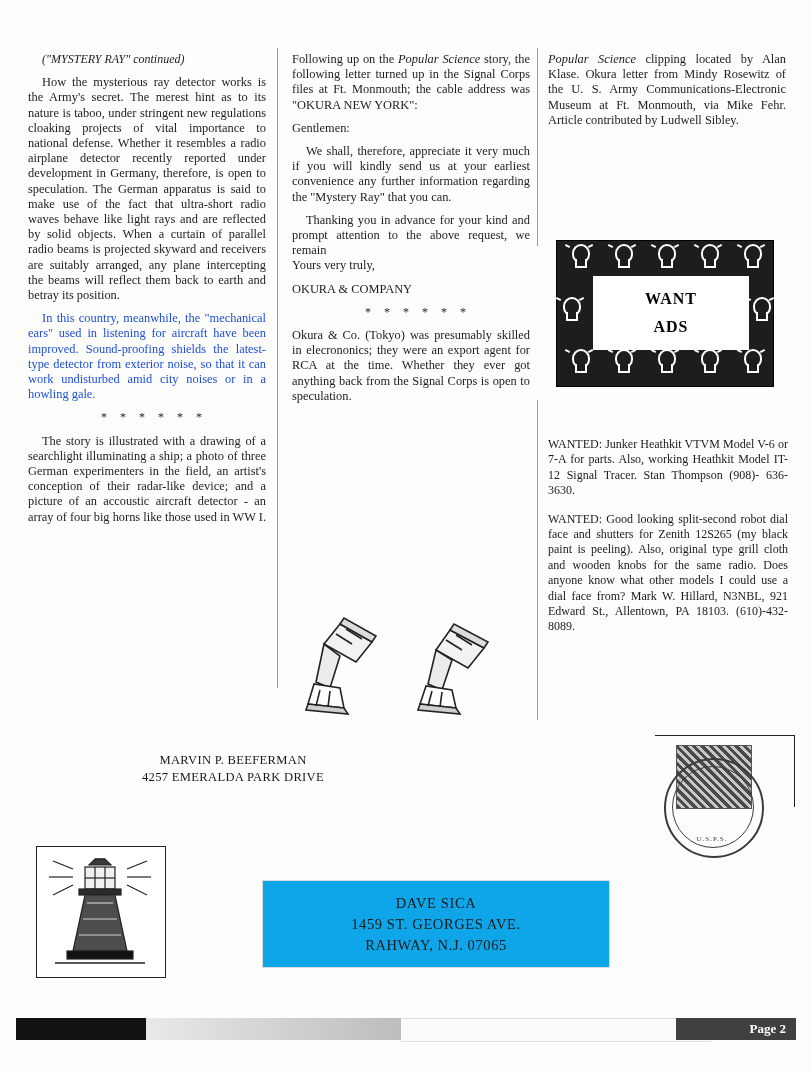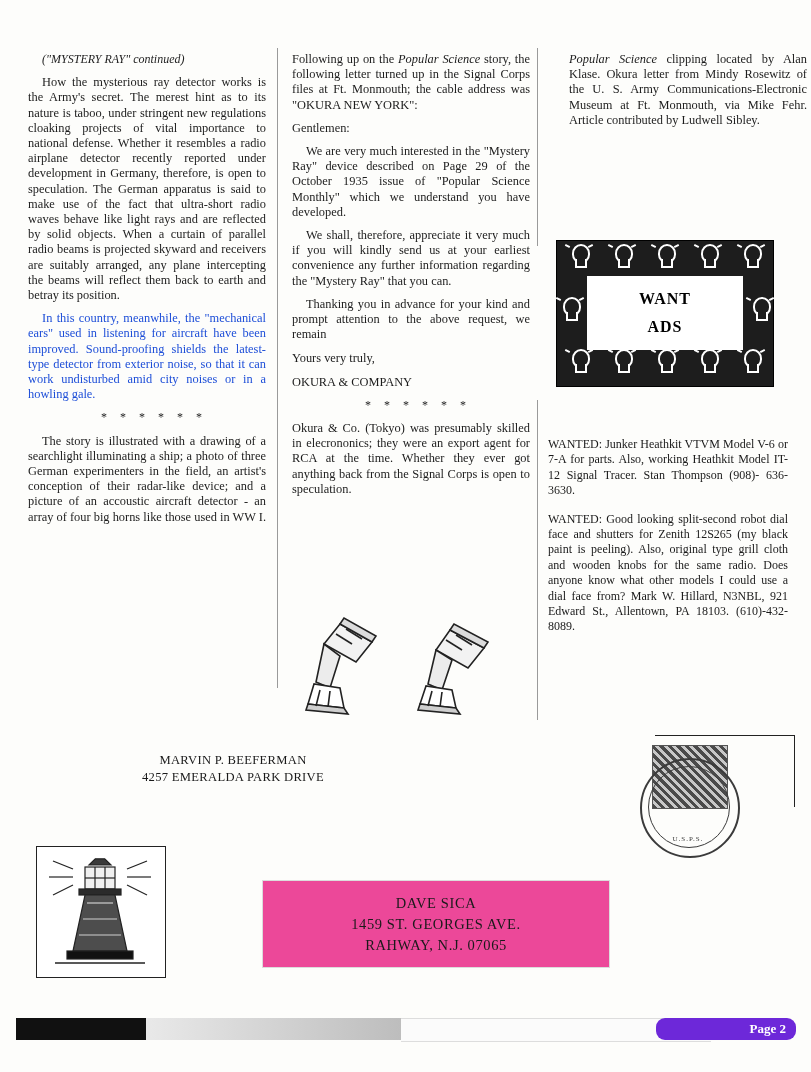--- a/index.html
+++ b/index.html
@@ -34,21 +34,21 @@
   }
   .col p {
     margin: 0 0 0 0;
     text-indent: 14px;
   }
   .col p.noind { text-indent: 0; }
   .col p + p { margin-top: 8px; }
 
   #col1 { left: 28px;  top: 52px;  width: 238px; }
   #col2 { left: 292px; top: 52px;  width: 238px; }
-  #col3 { left: 548px; top: 52px;  width: 238px; margin-left: 21px; }
+  #col3 { left: 548px; top: 52px;  width: 238px; }
 
   .col-head {
     font-style: italic;
     font-size: 12px;
     margin-bottom: 8px;
     text-indent: 0;
     text-align: left;
   }
 
   .italic { font-style: italic; }
@@ -113,21 +113,21 @@
   #wantads .bulb .ray {
     position: absolute;
     top: 1px; width: 5px; height: 2px;
     background: #fff;
   }
   #wantads .bulb .ray.l { left: -4px; transform: rotate(25deg); }
   #wantads .bulb .ray.r { right: -4px; transform: rotate(-25deg); }
 
   #wantads .panel {
     position: absolute;
-    left: 30px; top: 35px;
+    left: 36px; top: 35px;
     width: 156px; height: 74px;
     background: #fff;
     color: #000;
     display: flex;
     flex-direction: column;
     justify-content: center;
     align-items: center;
     font-family: "Liberation Serif", serif;
     font-weight: bold;
     font-size: 16px;
@@ -167,21 +167,21 @@
     text-align: center;
     letter-spacing: .3px;
   }
 
   #mail-label {
     position: absolute;
     left: 262px;
     top: 880px;
     width: 346px;
     height: 86px;
-    background: #ec4899;
+    background: #0ea5e9;
     border: 1px solid #dcdcdc;
     display: flex;
     flex-direction: column;
     justify-content: center;
     align-items: center;
     font-size: 14.5px;
     line-height: 21px;
     letter-spacing: .6px;
   }
 
@@ -192,21 +192,21 @@
     top: 846px;
     width: 128px;
     height: 130px;
     border: 1px solid #222;
     background: #fff;
   }
 
   
   #stamp {
     position: absolute;
-    left: 630px;
+    left: 654px;
     top: 740px;
     width: 124px;
     height: 120px;
     font-family: Liberation Serif, serif;
   }
   #stamp .box {
     position: absolute;
     left: 22px; top: 5px;
     width: 74px; height: 62px;
     border: 1px solid #555;
@@ -278,32 +278,31 @@
     position: absolute;
     left: 385px; top: 0;
     width: 310px; height: 22px;
     background: #fbfbfb;
     border-top: 1px solid #ddd;
     border-bottom: 1px solid #ddd;
   }
   #footer .pagebox {
     position: absolute;
     right: 0; top: 0;
-    width: 140px; height: 22px;
-    background: #6d28d9;
+    width: 120px; height: 22px;
+    background: #404040;
     color: #fff;
     font-family: "Liberation Serif", serif;
     font-weight: bold;
     font-size: 13px;
     display: flex;
     align-items: center;
     justify-content: flex-end;
     padding-right: 10px;
     box-sizing: border-box;
-    border-radius: 9px;
   }
 </style>
 </head>
 <body>
 
 <div class="page">
 
   <div class="vrule" id="vrule1"></div>
   <div class="vrule" id="vrule2"></div>
   <div class="vrule" id="vrule3"></div>
@@ -312,24 +311,23 @@
     <p class="col-head">("MYSTERY RAY" continued)</p>
     <p>How the mysterious ray detector works is the Army's secret.  The merest hint as to its nature is taboo, under stringent new regulations cloaking projects of vital importance to national defense.  Whether it resembles a radio airplane detector recently reported under development in Germany, therefore, is open to speculation.  The German apparatus is said to make use of the fact that ultra-short radio waves behave like light rays and are reflected by solid objects.  When a curtain of parallel radio beams is projected skyward and receivers are suitably arranged, any plane intercepting the beams will reflect them back to earth and betray its position.</p>
     <p class="faded">In this country, meanwhile, the "mechanical ears" used in listening for aircraft have been improved.  Sound-proofing shields the latest-type detector from exterior noise, so that it can work undisturbed amid city noises or in a howling gale.</p>
     <p class="stars">* * * * * *</p>
     <p>The story is illustrated with a drawing of a searchlight illuminating a ship; a photo of three German experimenters in the field, an artist's conception of their radar-like device; and a picture of an accoustic aircraft detector - an array of four big horns like those used in WW I.</p>
   </div>
 
   <div class="col" id="col2">
     <p class="noind"><span>Following up on the </span><span class="italic">Popular Science</span><span> story, the following letter turned up in the Signal Corps files at Ft. Monmouth; the cable address was "OKURA NEW YORK":</span></p>
     <p class="noind">Gentlemen:</p>
-    <p>We are very much interested in the "Mystery Ray" device described on Page 29 of the October 1935 issue of "Popular Science Monthly" which we understand you have developed.</p>
     <p>We shall, therefore, appreciate it very much if you will kindly send us at your earliest convenience any further information regarding the "Mystery Ray" that you can.</p>
     <p>Thanking you in advance for your kind and prompt attention to the above request, we remain</p>
-    <p class="noind" style="margin-top:9px">Yours very truly,</p>
+    <p class="noind" style="margin-top:0">Yours very truly,</p>
     <p class="noind" style="margin-top:8px">OKURA &amp; COMPANY</p>
     <p class="stars">* * * * * *</p>
     <p class="noind">Okura &amp; Co. (Tokyo) was presumably skilled in elecrononics; they were an export agent for RCA at the time.  Whether they ever got anything back from the Signal Corps is open to speculation.</p>
   </div>
 
   <div class="col" id="col3">
     <p class="noind"><span class="italic">Popular Science</span><span> clipping located by Alan Klase.  Okura letter from Mindy Rosewitz of the U. S. Army Communications-Electronic Museum at Ft. Monmouth, via Mike Fehr.  Article contributed by Ludwell Sibley.</span></p>
   </div>
 
   <div id="wantads">

